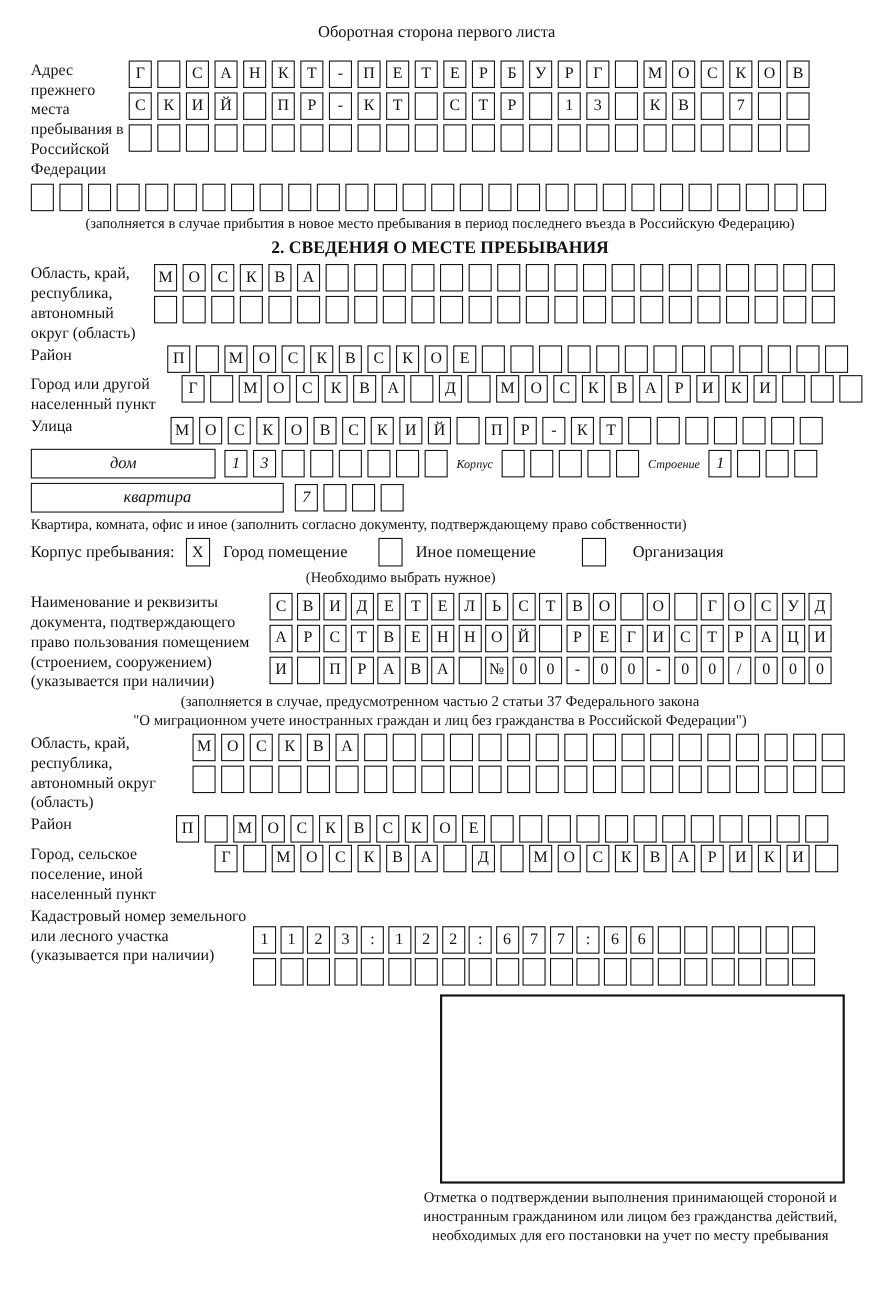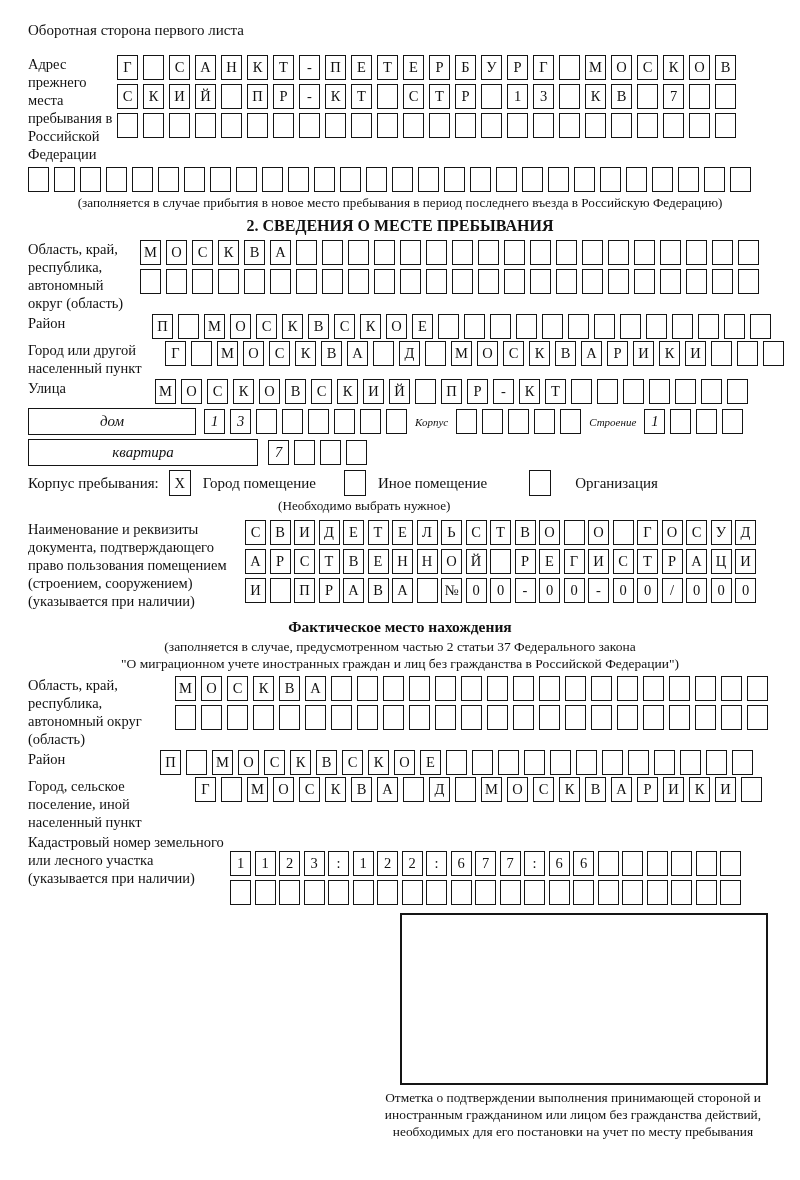--- a/index.html
+++ b/index.html
@@ -2,21 +2,21 @@
 <html lang="ru"><head>
 <meta charset="utf-8">
 <style>
   html,body{margin:0;padding:0;background:#fff;}
   .page{
     width:800px;height:1180px;box-sizing:border-box;
     padding:10px 28px 0 28px;position:relative;
     font-family:"Liberation Serif","DejaVu Serif",serif;color:#111;
     overflow:hidden;background:#fff;
   }
-  .corner-note{text-align:left;font-size:15px;margin:12px 6px 16px 0;}
+  .corner-note{text-align:center;font-size:15px;margin:12px 6px 16px 0;}
   .cells{display:flex;gap:5px;flex:none;}
   .cells.tight{gap:3.5px;}
   .cell{
     width:21px;height:25px;box-sizing:border-box;border:1.7px solid #151515;
     display:flex;align-items:center;justify-content:center;
     font-size:14.5px;line-height:1;flex:none;background:#fff;
   }
   .rows{display:flex;flex-direction:column;gap:4px;}
   .field{display:flex;align-items:flex-start;margin-top:2px;}
   .lbl{font-size:14.5px;line-height:18px;flex:none;}
@@ -345,20 +345,21 @@
 
   <div class="inline-row">
     <div class="longbox" style="width:230px">квартира</div>
     <div class="cells" style="margin-left:10px">
         <span class="cell">7</span>
         <span class="cell"></span>
         <span class="cell"></span>
         <span class="cell"></span>
       </div>
   </div>
+  <div class="caption">Квартира, комната, офис и иное (заполнить согласно документу, подтверждающему право собственности)</div>
 
   <div class="stay-row">
     <span>Корпус пребывания:</span>
     <span class="cell">X</span>
     <span>Город помещение</span>
     <span class="cell" style="margin-left:28px"></span>
     <span>Иное помещение</span>
     <span class="cell" style="margin-left:42px;margin-right:24px"></span>
     <span>Организация</span>
   </div>
@@ -432,21 +433,20 @@
           <span class="cell">0</span>
           <span class="cell">0</span>
           <span class="cell">/</span>
           <span class="cell">0</span>
           <span class="cell">0</span>
           <span class="cell">0</span>
         </div>
     </div>
   </div>
 
-  <div class="subheading">Фактическое место нахождения</div>
   <div class="note-line">(заполняется в случае, предусмотренном частью 2 статьи 37 Федерального закона</div>
   <div class="note-line">"О миграционном учете иностранных граждан и лиц без гражданства в Российской Федерации")</div>
 
   <div class="field" style="margin-top:4px">
     <div class="lbl" style="width:147px">Область, край, республика, автономный округ (область)</div>
     <div class="rows">
       <div class="cells">
           <span class="cell">М</span>
           <span class="cell">О</span>
           <span class="cell">С</span>

